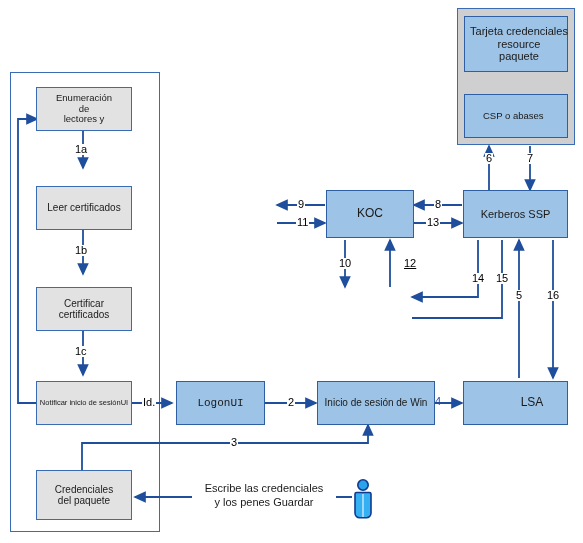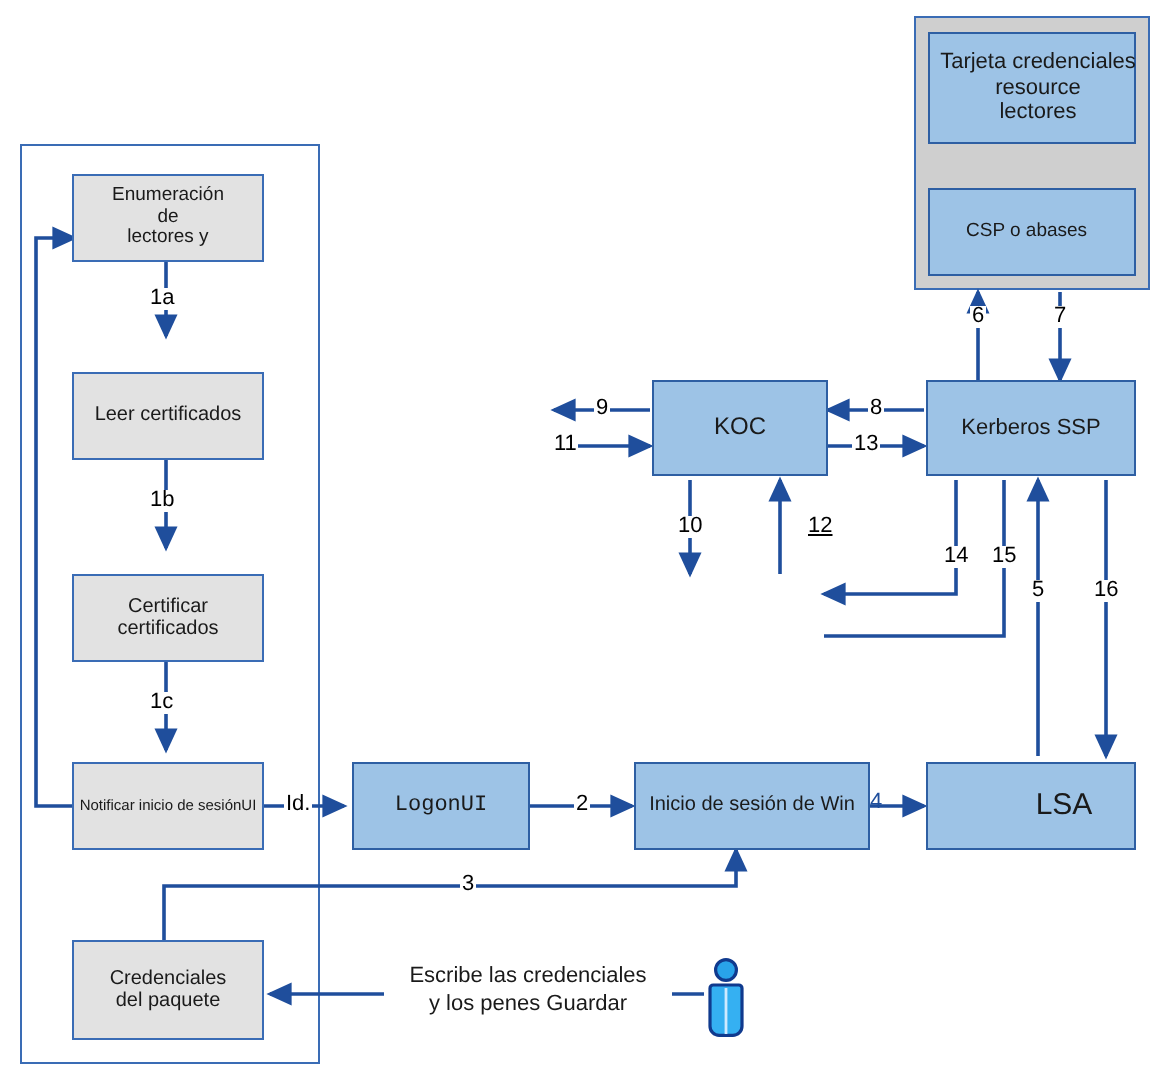--- a/index.html
+++ b/index.html
@@ -141,21 +141,21 @@
       <path d="M352,497 L135,497" marker-end="url(#ah)"></path>
 
       <path d="M82,470 L82,470"></path>
     </g>
   </svg>
 
   <div class="box box-blue" style="left:464px; top:16px; width:104px; height:56px; font-size:11px;">
     <span style="white-space:nowrap; transform:translateX(3px);">
       <span>Tarjeta credenciales</span><br>
       <span>resource</span><br>
-      <span>lectores</span>
+      <span>paquete</span>
     </span>
   </div>
 
   <div class="box box-blue" style="left:464px; top:94px; width:104px; height:44px; font-size:9.5px; justify-content:flex-start; padding-left:18px;">
     <span>CSP o abases</span>
   </div>
 
   <div class="box box-gray" style="left:36px; top:87px; width:96px; height:44px; font-size:9.5px;">
     <span>
       <span>Enumeración</span><br>
@@ -197,41 +197,41 @@
 
 
   <div class="box box-blue" style="left:176px; top:381px; width:89px; height:44px; font-size:12px;">
     <span style="font-family:'Liberation Mono', monospace; font-size:11px;">LogonUI</span>
   </div>
 
   <div class="box box-blue" style="left:317px; top:381px; width:118px; height:44px; font-size:10px; overflow:visible;">
     <span style="white-space:nowrap;">Inicio de sesión de Win</span>
   </div>
 
-  <div class="box box-blue" style="left:463px; top:381px; width:105px; height:44px; font-size:15px;padding-left:33px;">
+  <div class="box box-blue" style="left:463px; top:381px; width:105px; height:44px; font-size:12px;padding-left:33px;">
     <span>LSA</span>
   </div>
 
   <div class="lbl" style="left:74px; top:144px;">1a</div>
   <div class="lbl" style="left:74px; top:245px;">1b</div>
   <div class="lbl" style="left:74px; top:346px;">1c</div>
 
   <div class="lbl" style="left:142px; top:397px;">Id.</div>
   <div class="lbl" style="left:287px; top:397px;">2</div>
   <div class="lbl" style="left:230px; top:437px;">3</div>
   <div class="lbl lbl-nobg" style="left:434px; top:396px; color:#1f4e9c;">4</div>
 
   <div class="lbl" style="left:515px; top:290px;">5</div>
   <div class="lbl" style="left:485px; top:153px;">6</div>
   <div class="lbl" style="left:526px; top:153px;">7</div>
 
   <div class="lbl" style="left:434px; top:199px;">8</div>
   <div class="lbl" style="left:297px; top:199px;">9</div>
   <div class="lbl" style="left:338px; top:258px;">10</div>
-  <div class="lbl" style="left:276px; top:217px;">11</div>
+  <div class="lbl" style="left:296px; top:217px;">11</div>
   <div class="lbl" style="left:403px; top:258px;text-decoration:underline;">12</div>
   <div class="lbl" style="left:426px; top:217px;">13</div>
   <div class="lbl" style="left:471px; top:273px;">14</div>
   <div class="lbl" style="left:495px; top:273px;">15</div>
   <div class="lbl" style="left:546px; top:290px;">16</div>
 
   <div class="note" style="left:192px; top:482px; width:140px;">
     <span>Escribe las credenciales</span><br>
     <span>y los penes Guardar</span>
   </div>

